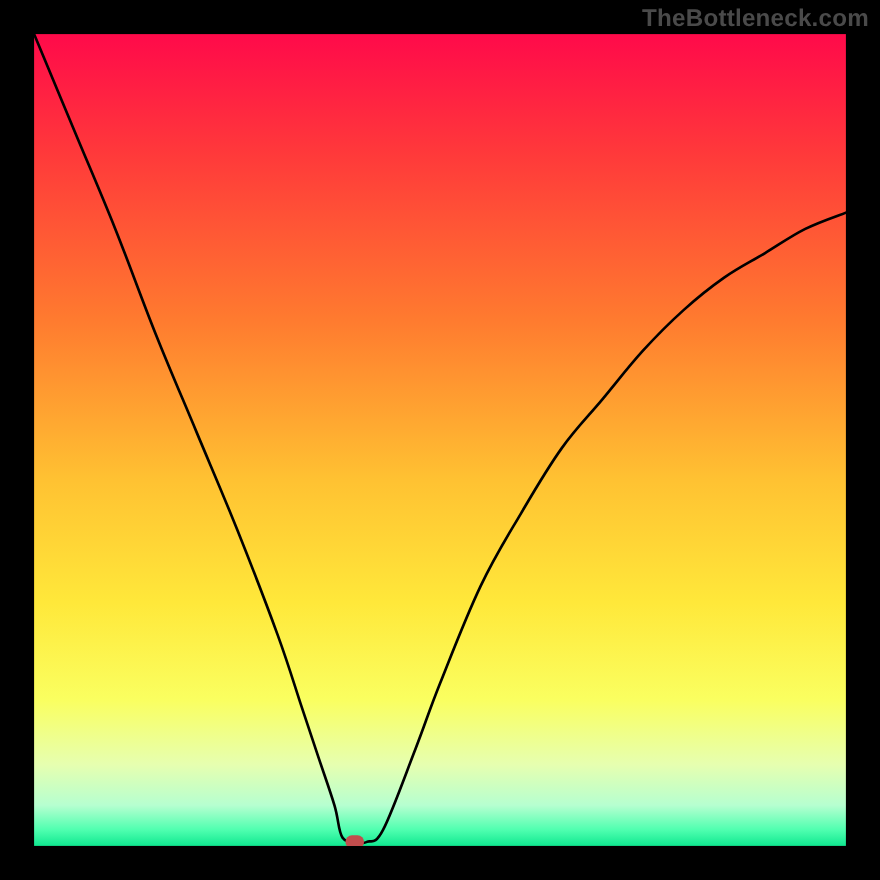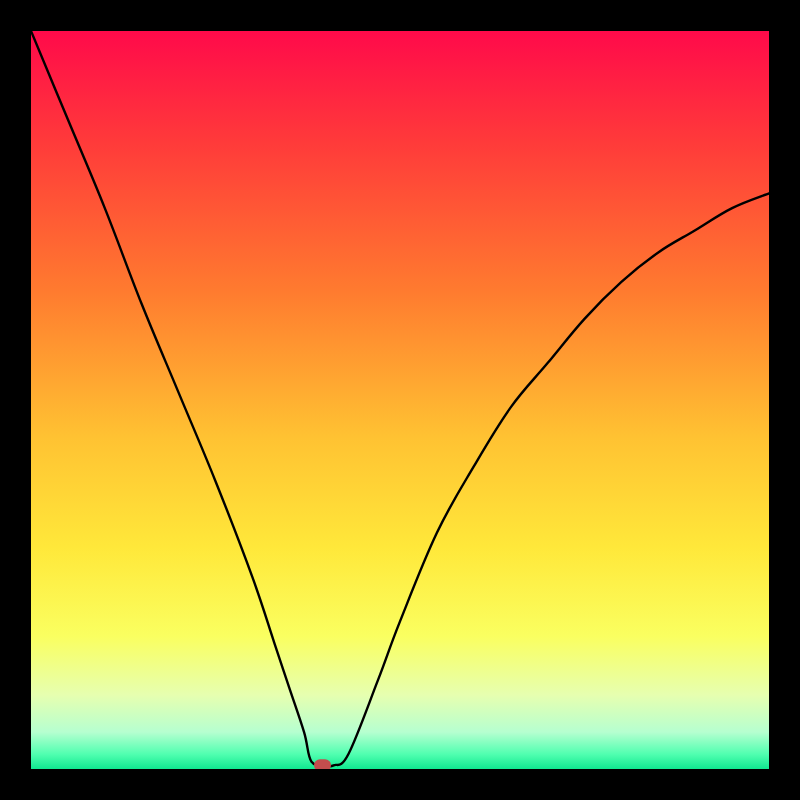--- a/index.html
+++ b/index.html
@@ -37,20 +37,21 @@
   svg.plot {
     display: block;
     width: 738px;
     height: 738px;
   }
 </style>
 </head>
 <body>
 
 <div class="frame">
+  <div class="watermark">TheBottleneck.com</div>
   <div class="plot-wrap">
     <svg class="plot" viewBox="0 0 738 738" preserveAspectRatio="none">
       <defs>
         <linearGradient id="bg-grad" x1="0" y1="0" x2="0" y2="1">
             <stop offset="0%" stop-color="#ff0a4a"></stop>
             <stop offset="15%" stop-color="#ff3a3a"></stop>
             <stop offset="35%" stop-color="#ff7a2f"></stop>
             <stop offset="55.00000000000001%" stop-color="#ffc232"></stop>
             <stop offset="70%" stop-color="#ffe83a"></stop>
             <stop offset="82%" stop-color="#faff60"></stop>

